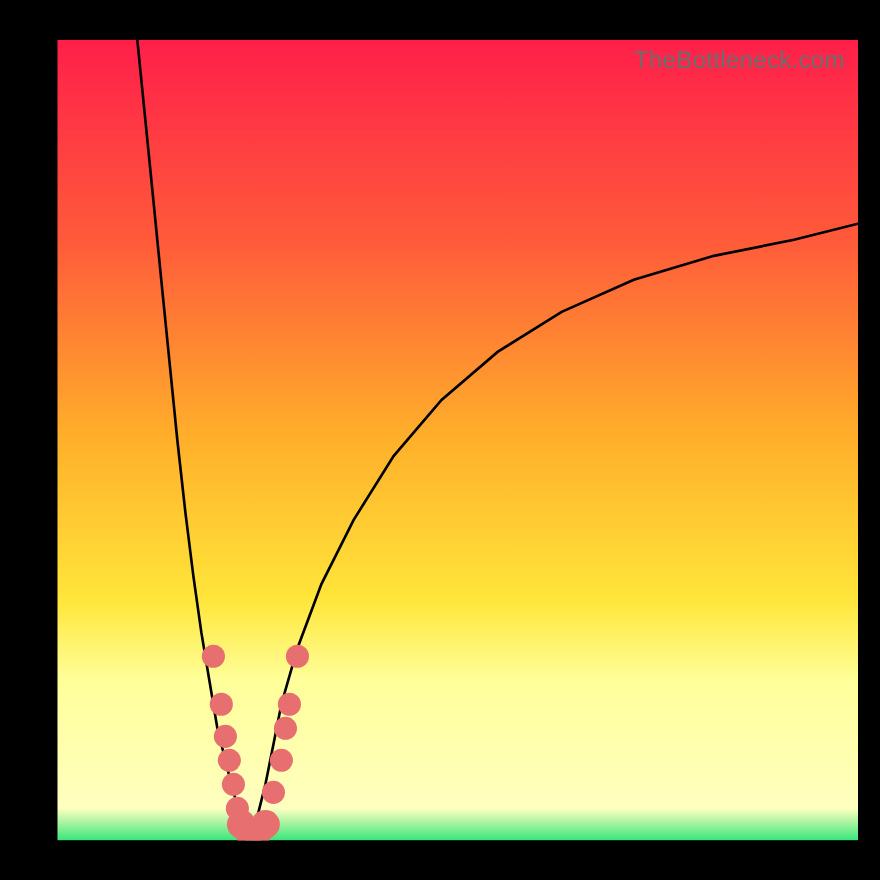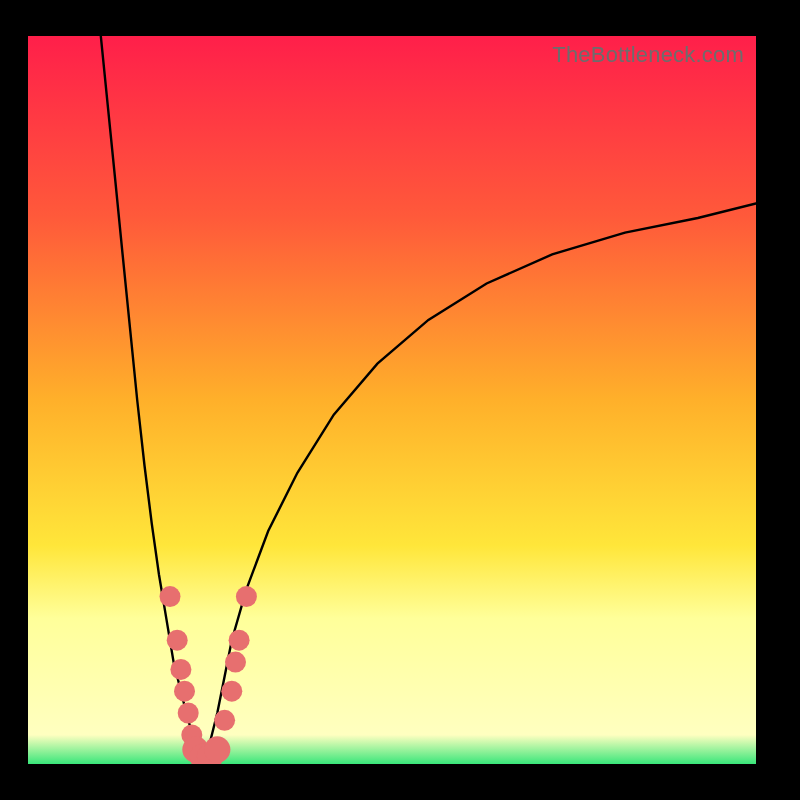--- a/index.html
+++ b/index.html
@@ -12,21 +12,21 @@
     font-family: Arial, Helvetica, sans-serif;
   }
   .frame {
     position: relative;
     width: 800px;
     height: 800px;
     background: #000;
   }
   .plot {
     position: absolute;
-    left: 28px;
+    left: 52px;
     top: 36px;
     width: 728px;
     height: 746px;
     overflow: hidden;
   }
   .gradient-bg {
     position: absolute;
     inset: 0;
   }
   svg.curves {

